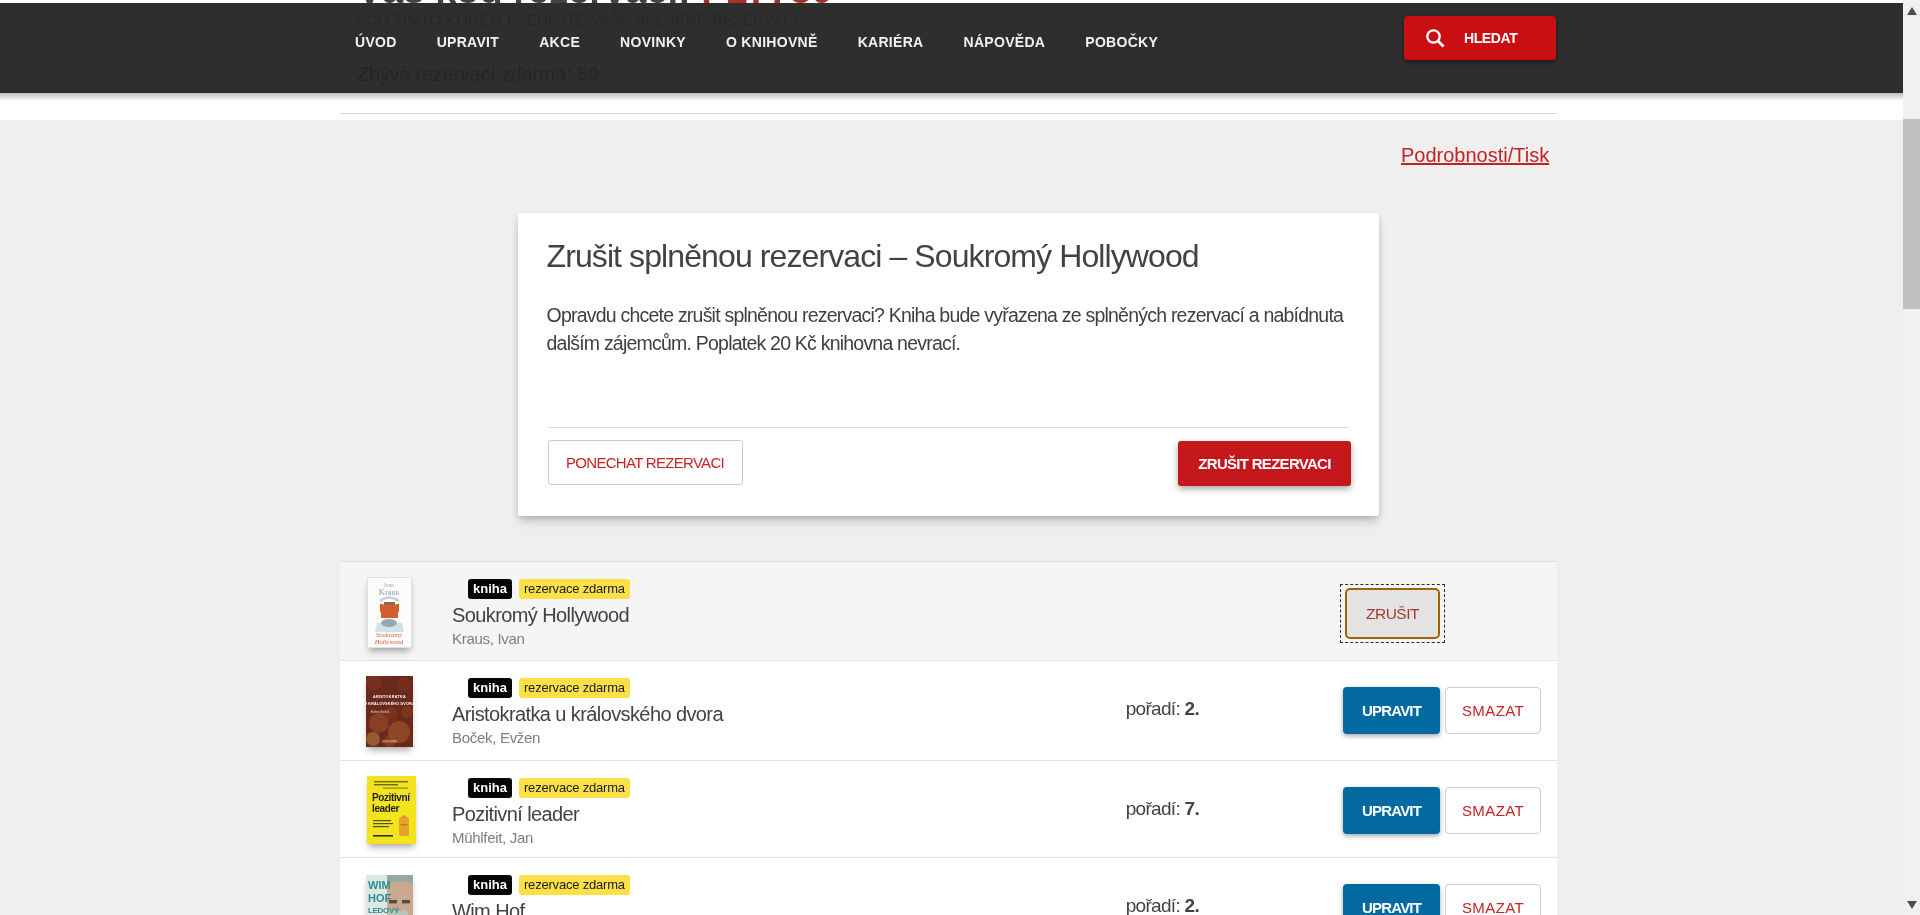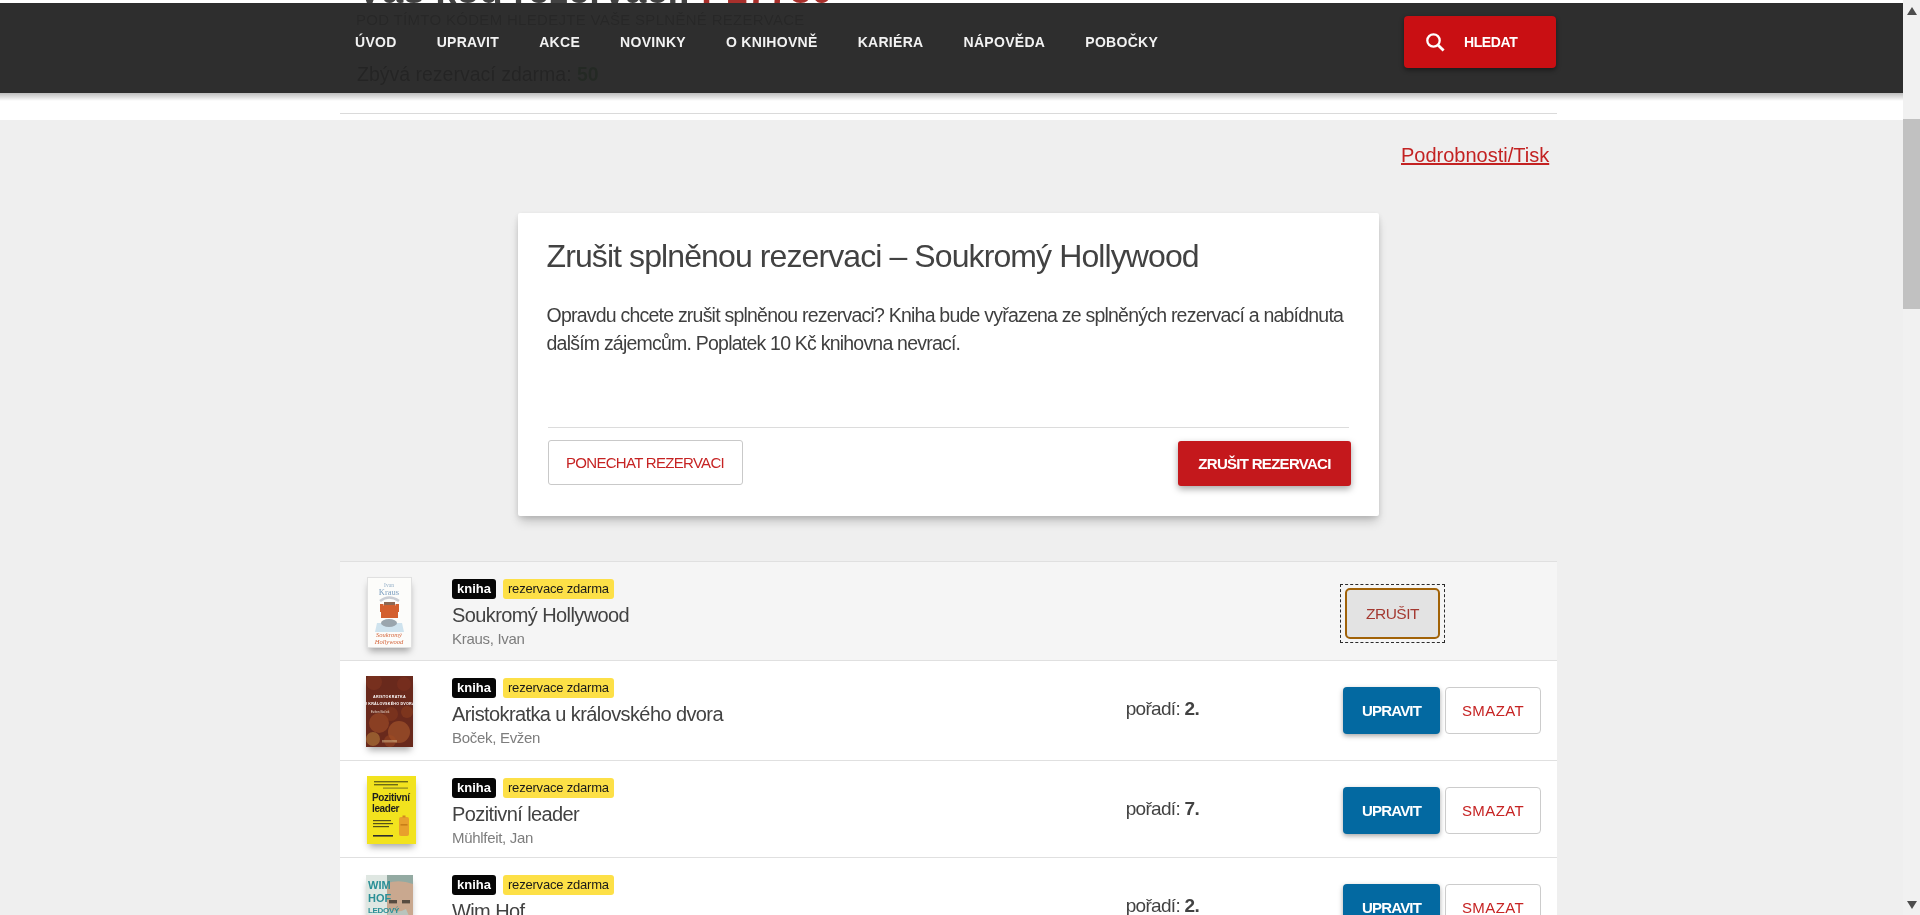--- a/index.html
+++ b/index.html
@@ -14,21 +14,21 @@
   #behind .cap { position:absolute; left:356px; top:11px; font-size:15px; color:#757575; letter-spacing:0.3px; white-space:nowrap; }
   #behind .zbyva { position:absolute; left:357px; top:63px; font-size:19.5px; color:#424242; white-space:nowrap; }
   #behind .zbyva b { color:#3fa044; }
 
   
   #bar { position:absolute; left:0; top:3px; width:1903px; height:90px; background:rgba(35,35,35,0.95); z-index:5; }
   #barshadow { position:absolute; left:0; top:93px; width:1903px; height:8px;
     background:linear-gradient(rgba(0,0,0,0.26), rgba(0,0,0,0)); z-index:4; }
   #menu { position:absolute; left:355px; top:35px; display:flex; gap:40px; z-index:6; }
   #menu span { font-size:14px; line-height:14px; font-weight:700; color:#f2f2f2; letter-spacing:0.3px; white-space:nowrap; }
-  #hledat { position:absolute; left:1404px; top:16px; width:152px; height:52px; background:#c90f13; border-radius:4px;
+  #hledat { position:absolute; left:1404px; top:16px; width:152px; height:44px; background:#c90f13; border-radius:4px;
     z-index:6; box-shadow:0 2px 5px rgba(0,0,0,0.45); display:flex; align-items:center; }
   #hledat svg { margin-left:19px; }
   #hledat .t { color:#fff; font-size:14px; font-weight:700; letter-spacing:-0.4px; margin-left:16px; }
 
   
   #topdivider { position:absolute; left:340px; top:113px; width:1217px; height:1px; background:#dadada; z-index:2; }
   #podrob { position:absolute; left:1401px; top:144px; z-index:2; font-size:20px; color:#c32222;
     text-decoration:underline; white-space:nowrap; }
 
   
@@ -45,21 +45,21 @@
     display:flex; align-items:center; justify-content:center; }
 
   
   #list { position:absolute; left:340px; top:561px; width:1217px; height:354px; background:#fff; z-index:2;
     border-top:1px solid #e0e0e0; }
   .row { position:absolute; left:0; width:1217px; height:100px; border-bottom:1px solid #e0e0e0; background:#fff; }
   .row.hl { background:#f5f5f5; }
   .cover { position:absolute; left:27px; top:15px; box-shadow:0 5px 7px -2px rgba(0,0,0,0.35); }
   .badges { position:absolute; left:112px; top:17px; display:flex; gap:7px; }
   .badge { height:20px; border-radius:3px; font-size:13px; line-height:20px; padding:0 5px; white-space:nowrap; }
-  .badge.k { background:#060606; color:#fff; font-weight:700; }
+  .badge.k { background:#060606; color:#fff; font-weight:700;margin-left:16px; }
   .badge.r { background:#fde047; color:#1a1a1a; font-size:13px; letter-spacing:-0.2px; padding:0 5px; }
   .btitle { position:absolute; left:112px; top:42px; font-size:20px; letter-spacing:-0.6px; color:#424242; white-space:nowrap; }
   .bauthor { position:absolute; left:112px; top:68px; font-size:15px; letter-spacing:-0.3px; color:#7d7d7d; white-space:nowrap; }
   .poradi { position:absolute; right:358px; top:37px; font-size:19px; letter-spacing:-0.7px; color:#424242; white-space:nowrap; }
   .rbtn { position:absolute; top:26px; height:47px; border-radius:4px; font-size:15px; font-weight:700; letter-spacing:-0.8px;
     display:flex; align-items:center; justify-content:center; }
   .upravit { left:1003px; width:97px; background:#0369a1; color:#fff; box-shadow:0 2px 5px rgba(0,0,0,0.35); }
   .smazat { left:1105px; width:96px; background:#fff; color:#c62323; border:1px solid #ccc; font-weight:400; letter-spacing:0.4px; }
   .zrusit { position:absolute; left:1005px; top:26px; width:95px; height:51px; background:#e3e3e3;
     border:2px solid #a16207; border-radius:5px; color:#a43931; font-size:15.5px; letter-spacing:-0.5px;
@@ -100,21 +100,21 @@
       <path stroke="#fff" stroke-width="2.8" d="M15.2 15.2 L20.6 20.6"></path>
     </svg>
   <span class="t">HLEDAT</span>
 </div>
 
 <div id="topdivider"></div>
 <div id="podrob">Podrobnosti/Tisk</div>
 
 <div id="modal">
   <div id="mtitle">Zrušit splněnou rezervaci – Soukromý Hollywood</div>
-  <div id="mbody">Opravdu chcete zrušit splněnou rezervaci? Kniha bude vyřazena ze splněných rezervací a nabídnuta dalším zájemcům. Poplatek 10 Kč knihovna nevrací.</div>
+  <div id="mbody">Opravdu chcete zrušit splněnou rezervaci? Kniha bude vyřazena ze splněných rezervací a nabídnuta dalším zájemcům. Poplatek 20 Kč knihovna nevrací.</div>
   <div id="mdivider"></div>
   <div id="mcancel">ZRUŠIT REZERVACI</div>
   <div id="mkeep">PONECHAT REZERVACI</div>
 </div>
 
 <div id="list">
   <div class="row hl" style="top:0; height:99px;">
     <svg class="cover" width="45" height="71" viewBox="0 0 45 71">
       <rect width="45" height="71" fill="#fcfcfa"></rect>
         <rect x="0.5" y="0.5" width="44" height="70" fill="none" stroke="#e0e0e0"></rect>

